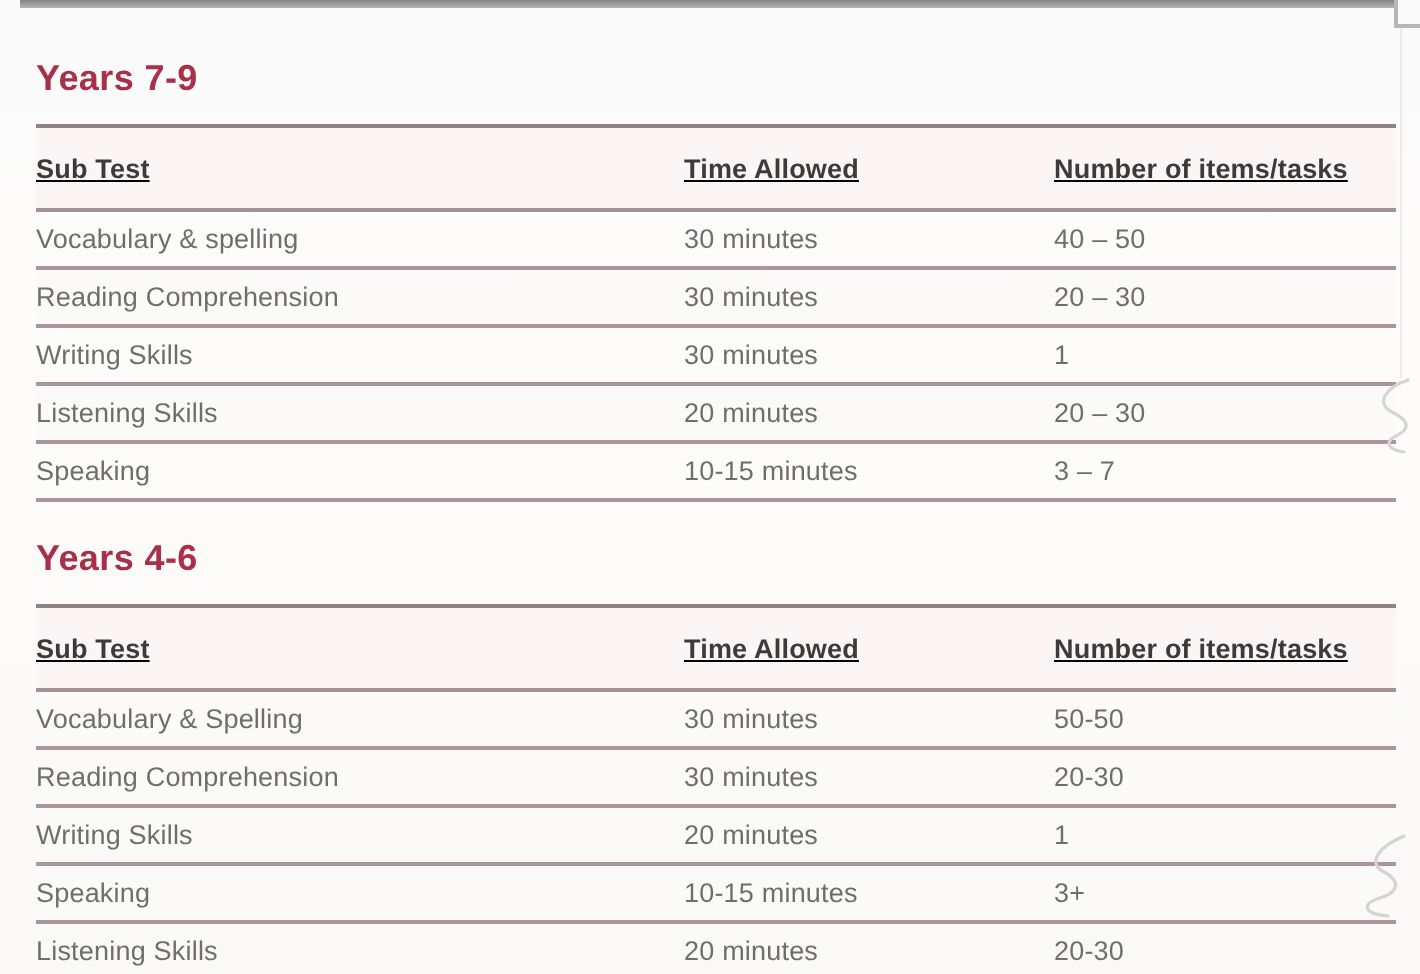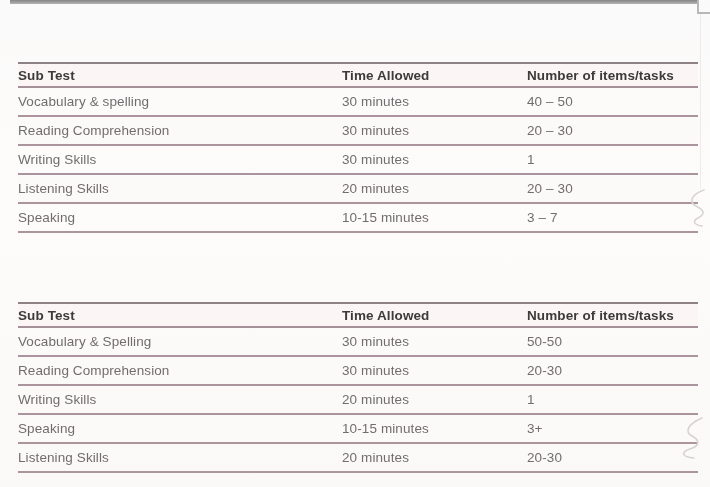--- a/index.html
+++ b/index.html
@@ -63,22 +63,23 @@
     width: 680px;
     border-collapse: collapse;
     table-layout: fixed;
   }
   #table-1 { top: 62px; }
   #table-2 { top: 302px; }
   col.c1 { width: 324px; }
   col.c2 { width: 185px; }
   col.c3 { width: 171px; }
   thead tr {
-    height: 24px;
+    height: 42px;
     background: #fbf6f5;
+    text-decoration: underline;
   }
   table.subtest-table {
     border-top: 2px solid #8e8287;
   }
   thead tr {
     border-bottom: 2px solid #a5909a;
   }
   tbody tr {
     height: 29px;
     border-bottom: 2px solid #ab949d;
@@ -112,20 +113,21 @@
 </style>
 </head>
 <body>
 
 <div class="page">
 
   <div class="top-bar"></div>
   <div class="corner-bracket"></div>
   <div class="right-edge-line"></div>
 
+  <h2 class="section-title" id="title-1">Years 7-9</h2>
 
   <table class="subtest-table" id="table-1">
     <colgroup>
         <col class="c1">
         <col class="c2">
         <col class="c3">
       </colgroup>
     <thead>
       <tr>
         <th>Sub Test</th>
@@ -155,20 +157,21 @@
         <td>20 – 30</td>
       </tr>
       <tr>
         <td>Speaking</td>
         <td>10-15 minutes</td>
         <td>3 – 7</td>
       </tr>
     </tbody>
   </table>
 
+  <h2 class="section-title" id="title-2">Years 4-6</h2>
 
   <table class="subtest-table" id="table-2">
     <colgroup>
         <col class="c1">
         <col class="c2">
         <col class="c3">
       </colgroup>
     <thead>
       <tr>
         <th>Sub Test</th>

